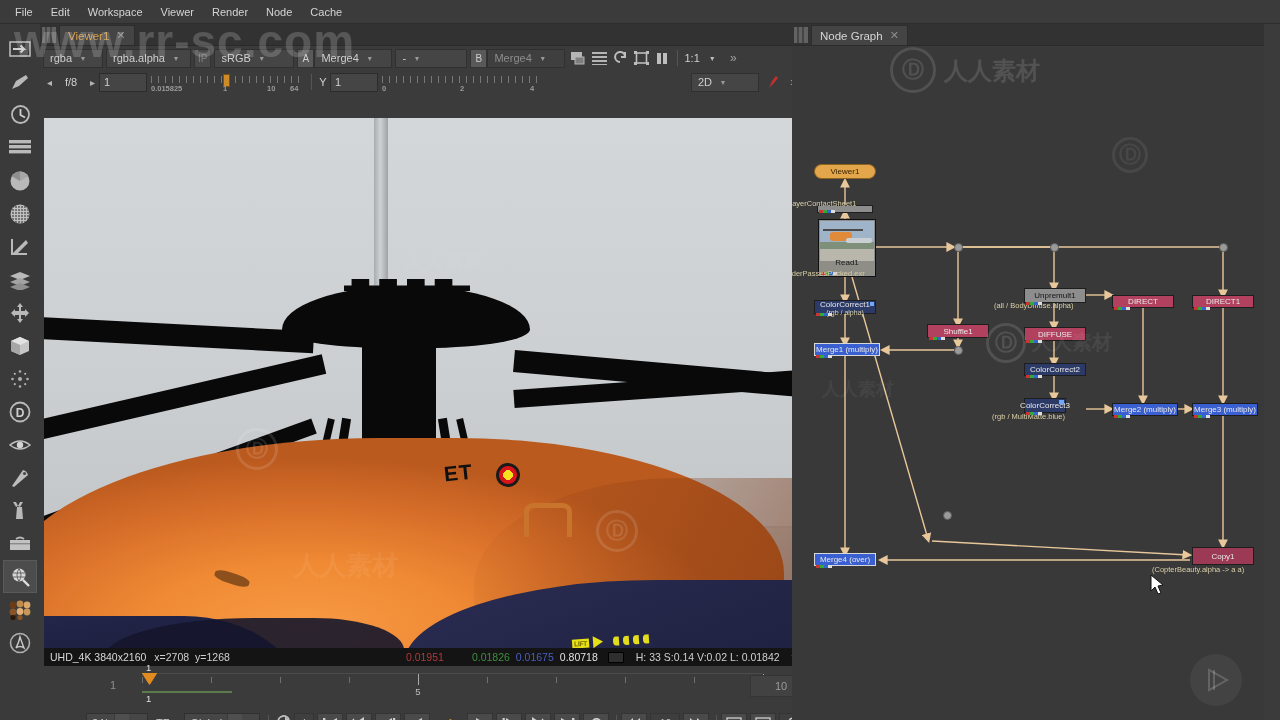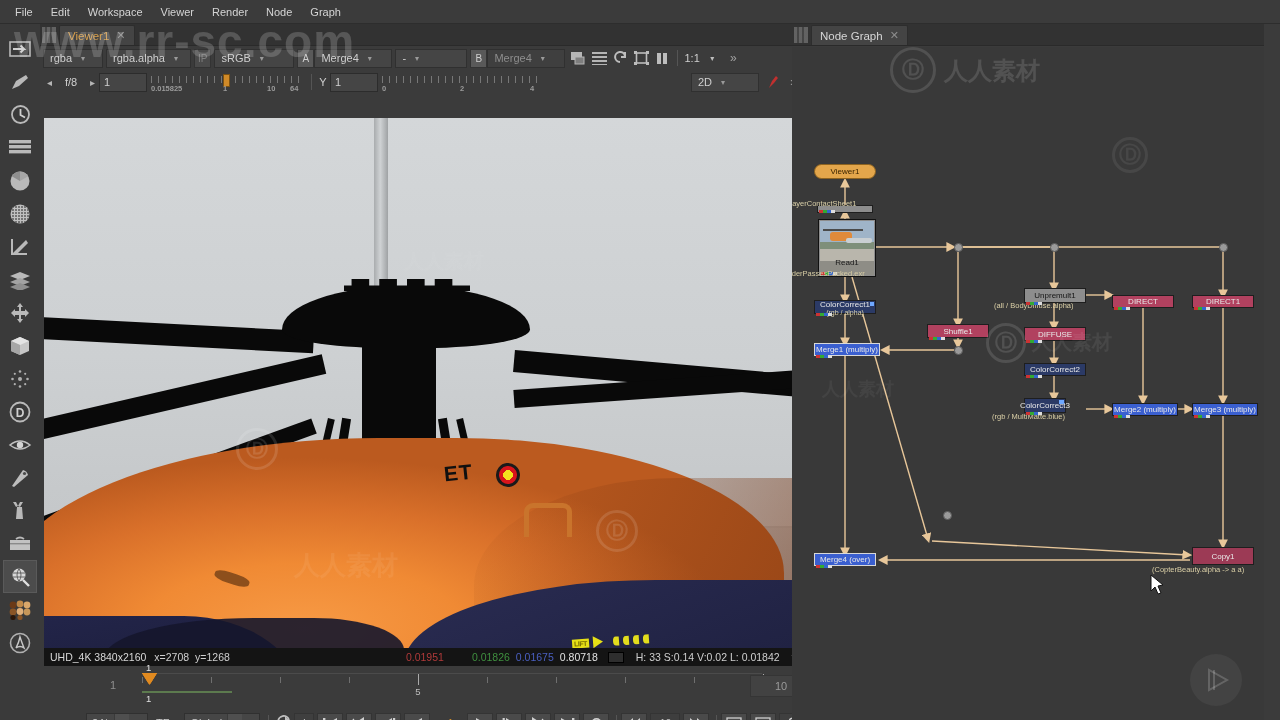--- a/index.html
+++ b/index.html
@@ -391,21 +391,21 @@
 </head>
 <body>
 
 <div id="menubar">
   <div class="mi">File</div>
   <div class="mi">Edit</div>
   <div class="mi">Workspace</div>
   <div class="mi">Viewer</div>
   <div class="mi">Render</div>
   <div class="mi">Node</div>
-  <div class="mi">Graph</div>
+  <div class="mi">Cache</div>
 </div>
 
 <div id="toolbar">
   <div class="tb">
     <svg width="22" height="18">
         <rect x="1" y="2" width="20" height="14" fill="none" stroke="#b9b9b9" stroke-width="1.6"></rect>
         <path d="M4 9h11l-3.5-3.5M15 9l-3.5 3.5" fill="none" stroke="#cfcfcf" stroke-width="2"></path>
       </svg>
   </div>
   <div class="tb">

